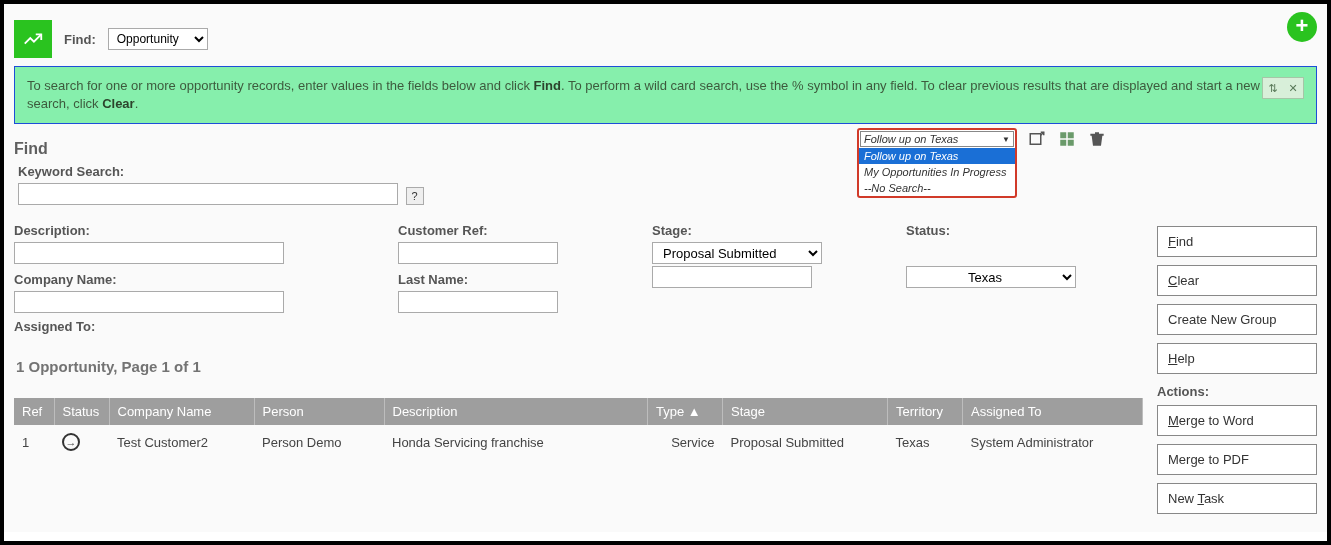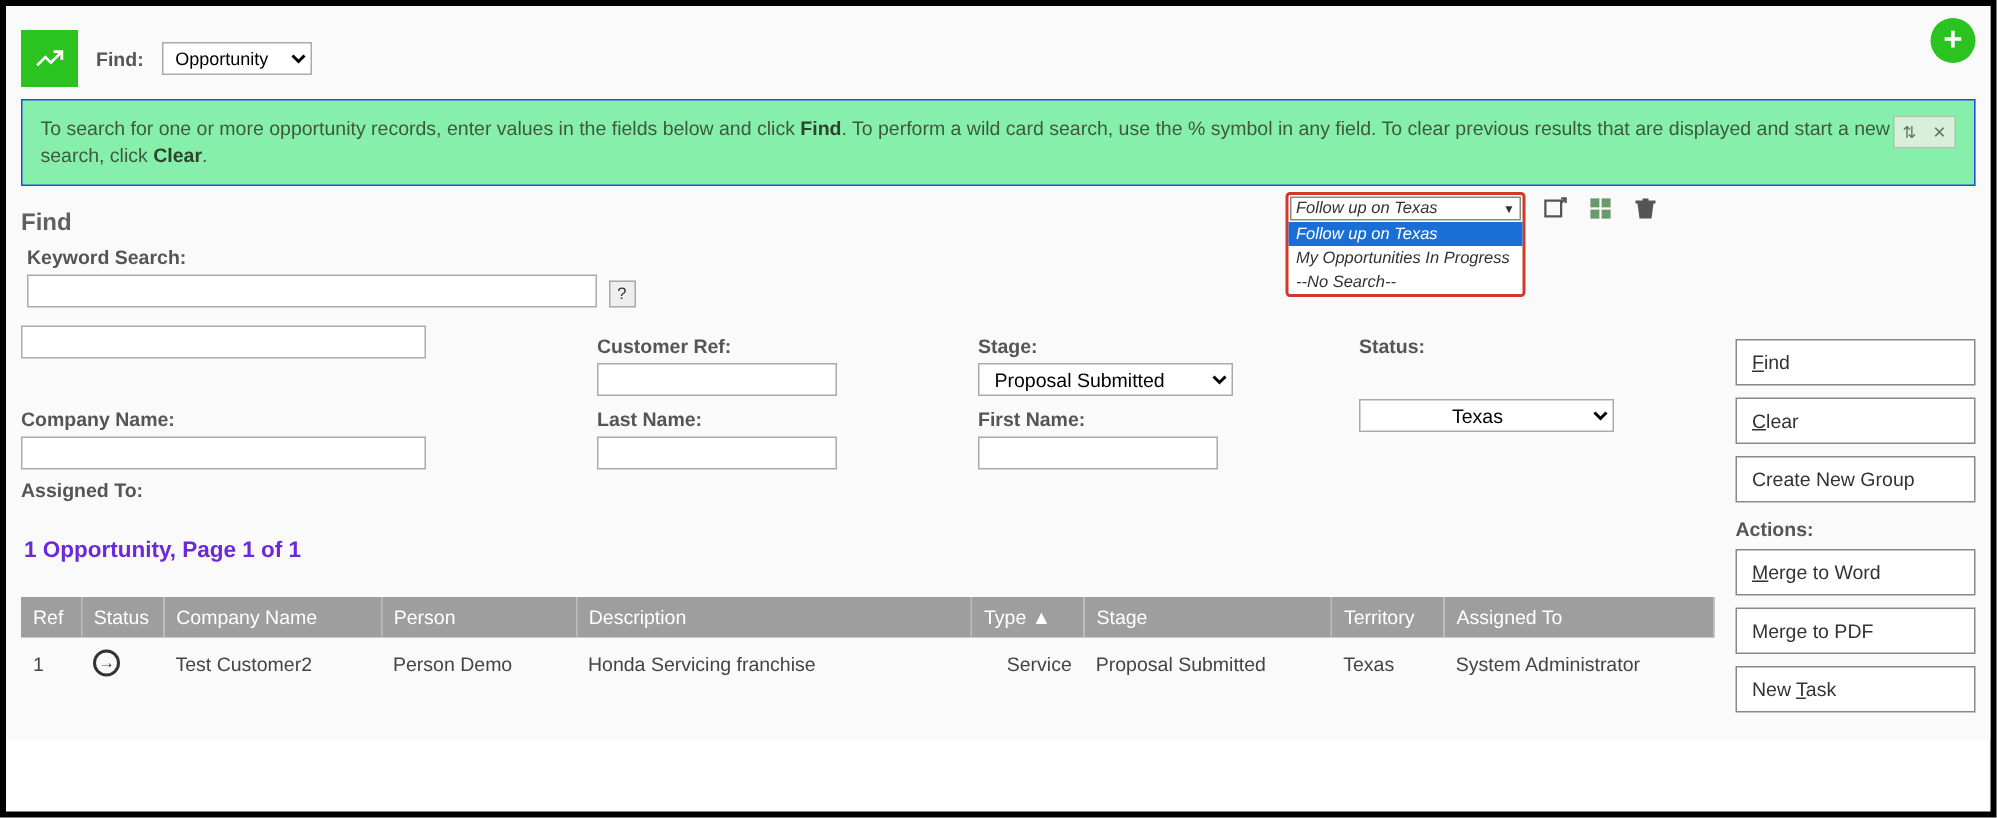--- a/index.html
+++ b/index.html
@@ -169,21 +169,21 @@
     width: 20px; height: 20px;
     display: inline-flex; align-items: center; justify-content: center;
     color: #555;
     cursor: pointer;
     margin-top: 1px;
   }
   .results-heading {
     margin-top: 24px;
     font-weight: bold;
     font-size: 15px;
-    color: #6d28d9;
+    color: #737373;
     padding-left: 2px;
   }
   table.results {
     width: 100%;
     border-collapse: collapse;
     margin-top: 23px;
   }
   table.results th {
     background: #9e9e9e;
     color: #fff;
@@ -289,20 +289,21 @@
       <div class="section-heading">Find</div>
 
       <div class="form-row1">
         <span class="form-label">Keyword Search:</span>
         <input type="text" class="keyword-input" style="">
         <span class="help-q">?</span>
       </div>
 
       <div class="form-grid">
         <div class="cell-desc">
+          <span class="form-label">Description:</span>
           <input type="text" value="" style="">
         </div>
         <div>
           <span class="form-label">Customer Ref:</span>
           <input type="text" style="width: 160px;" value="">
         </div>
         <div>
           <span class="form-label">Stage:</span>
           <select class="field"><option>Proposal Submitted</option></select>
         </div>
@@ -312,21 +313,20 @@
 
         <div class="cell-desc">
           <span class="form-label">Company Name:</span>
           <input type="text" value="" style="">
         </div>
         <div>
           <span class="form-label">Last Name:</span>
           <input type="text" style="width: 160px;" value="">
         </div>
         <div>
-          <span class="form-label">First Name:</span>
           <input type="text" style="width: 160px;" value="">
         </div>
         <div>
           <select class="field" style="text-align:center"><option>Texas</option></select>
         </div>
       </div>
 
       <div class="assigned-row">
         <span class="form-label">Assigned To:</span>
       </div>
@@ -362,20 +362,21 @@
         </tbody>
       </table>
 
     </div>
 
     <div class="right-col">
       <div style="height:92px"></div>
       <div class="action-btn"><span class="u">F</span><span>ind</span></div>
       <div class="action-btn"><span class="u">C</span><span>lear</span></div>
       <div class="action-btn">Create New Group</div>
+      <div class="action-btn"><span class="u">H</span><span>elp</span></div>
 
       <div class="actions-label">Actions:</div>
       <div class="action-btn"><span class="u">M</span><span>erge to Word</span></div>
       <div class="action-btn">Merge to PDF</div>
       <div class="action-btn"><span>New </span><span class="u">T</span><span>ask</span></div>
     </div>
   </div>
 </div>
 
 </body></html>

